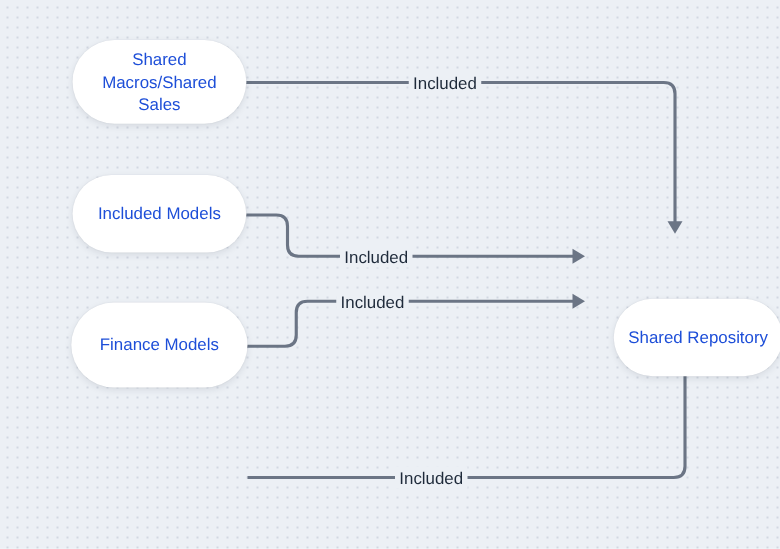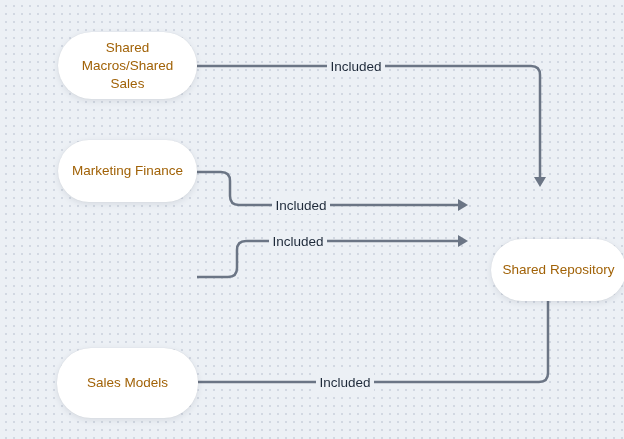--- a/index.html
+++ b/index.html
@@ -52,21 +52,21 @@
     display: flex;
     flex-direction: column;
     align-items: center;
     justify-content: center;
     text-align: center;
   }
   .node .line {
     display: block;
     font-size: 13.5px;
     font-weight: 500;
-    color: #a16207;
+    color: #1d4ed8;
     line-height: 18px;
     white-space: nowrap;
   }
 </style>
 </head>
 <body>
 
 <div class="canvas">
 
   <svg class="edges" viewBox="0 0 624 439">
@@ -100,25 +100,25 @@
     </g>
   </svg>
 
   <div class="node" style="left:58px; top:32px; width:139px; height:67px;">
     <span class="line">Shared</span>
     <span class="line">Macros/Shared</span>
     <span class="line">Sales</span>
   </div>
 
   <div class="node" style="left:58px; top:140px; width:139px; height:62px;">
-    <span class="line">Marketing Finance</span>
+    <span class="line">Included Models</span>
   </div>
 
+  <div class="node" style="left:57px; top:242px; width:141px; height:68px;">
+    <span class="line">Finance Models</span>
+  </div>
 
-  <div class="node" style="left:57px; top:348px; width:141px; height:70px;">
-    <span class="line">Sales Models</span>
-  </div>
 
   <div class="node" style="left:491px; top:191px; width:135px; height:62px;margin-top:48px;">
     <span class="line">Shared Repository</span>
   </div>
 
 </div>
 
 </body></html>

